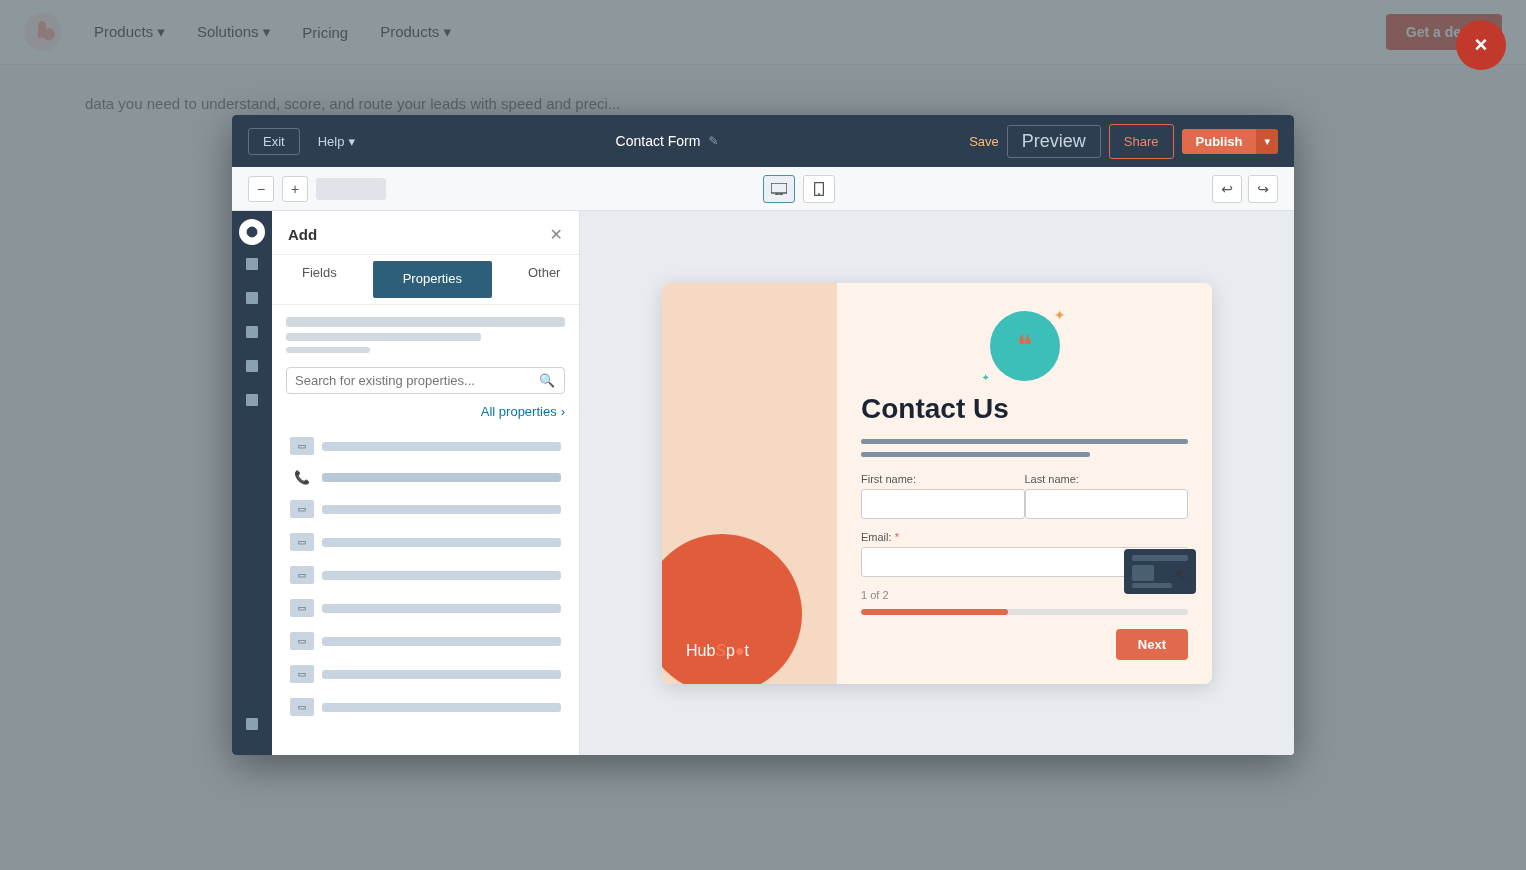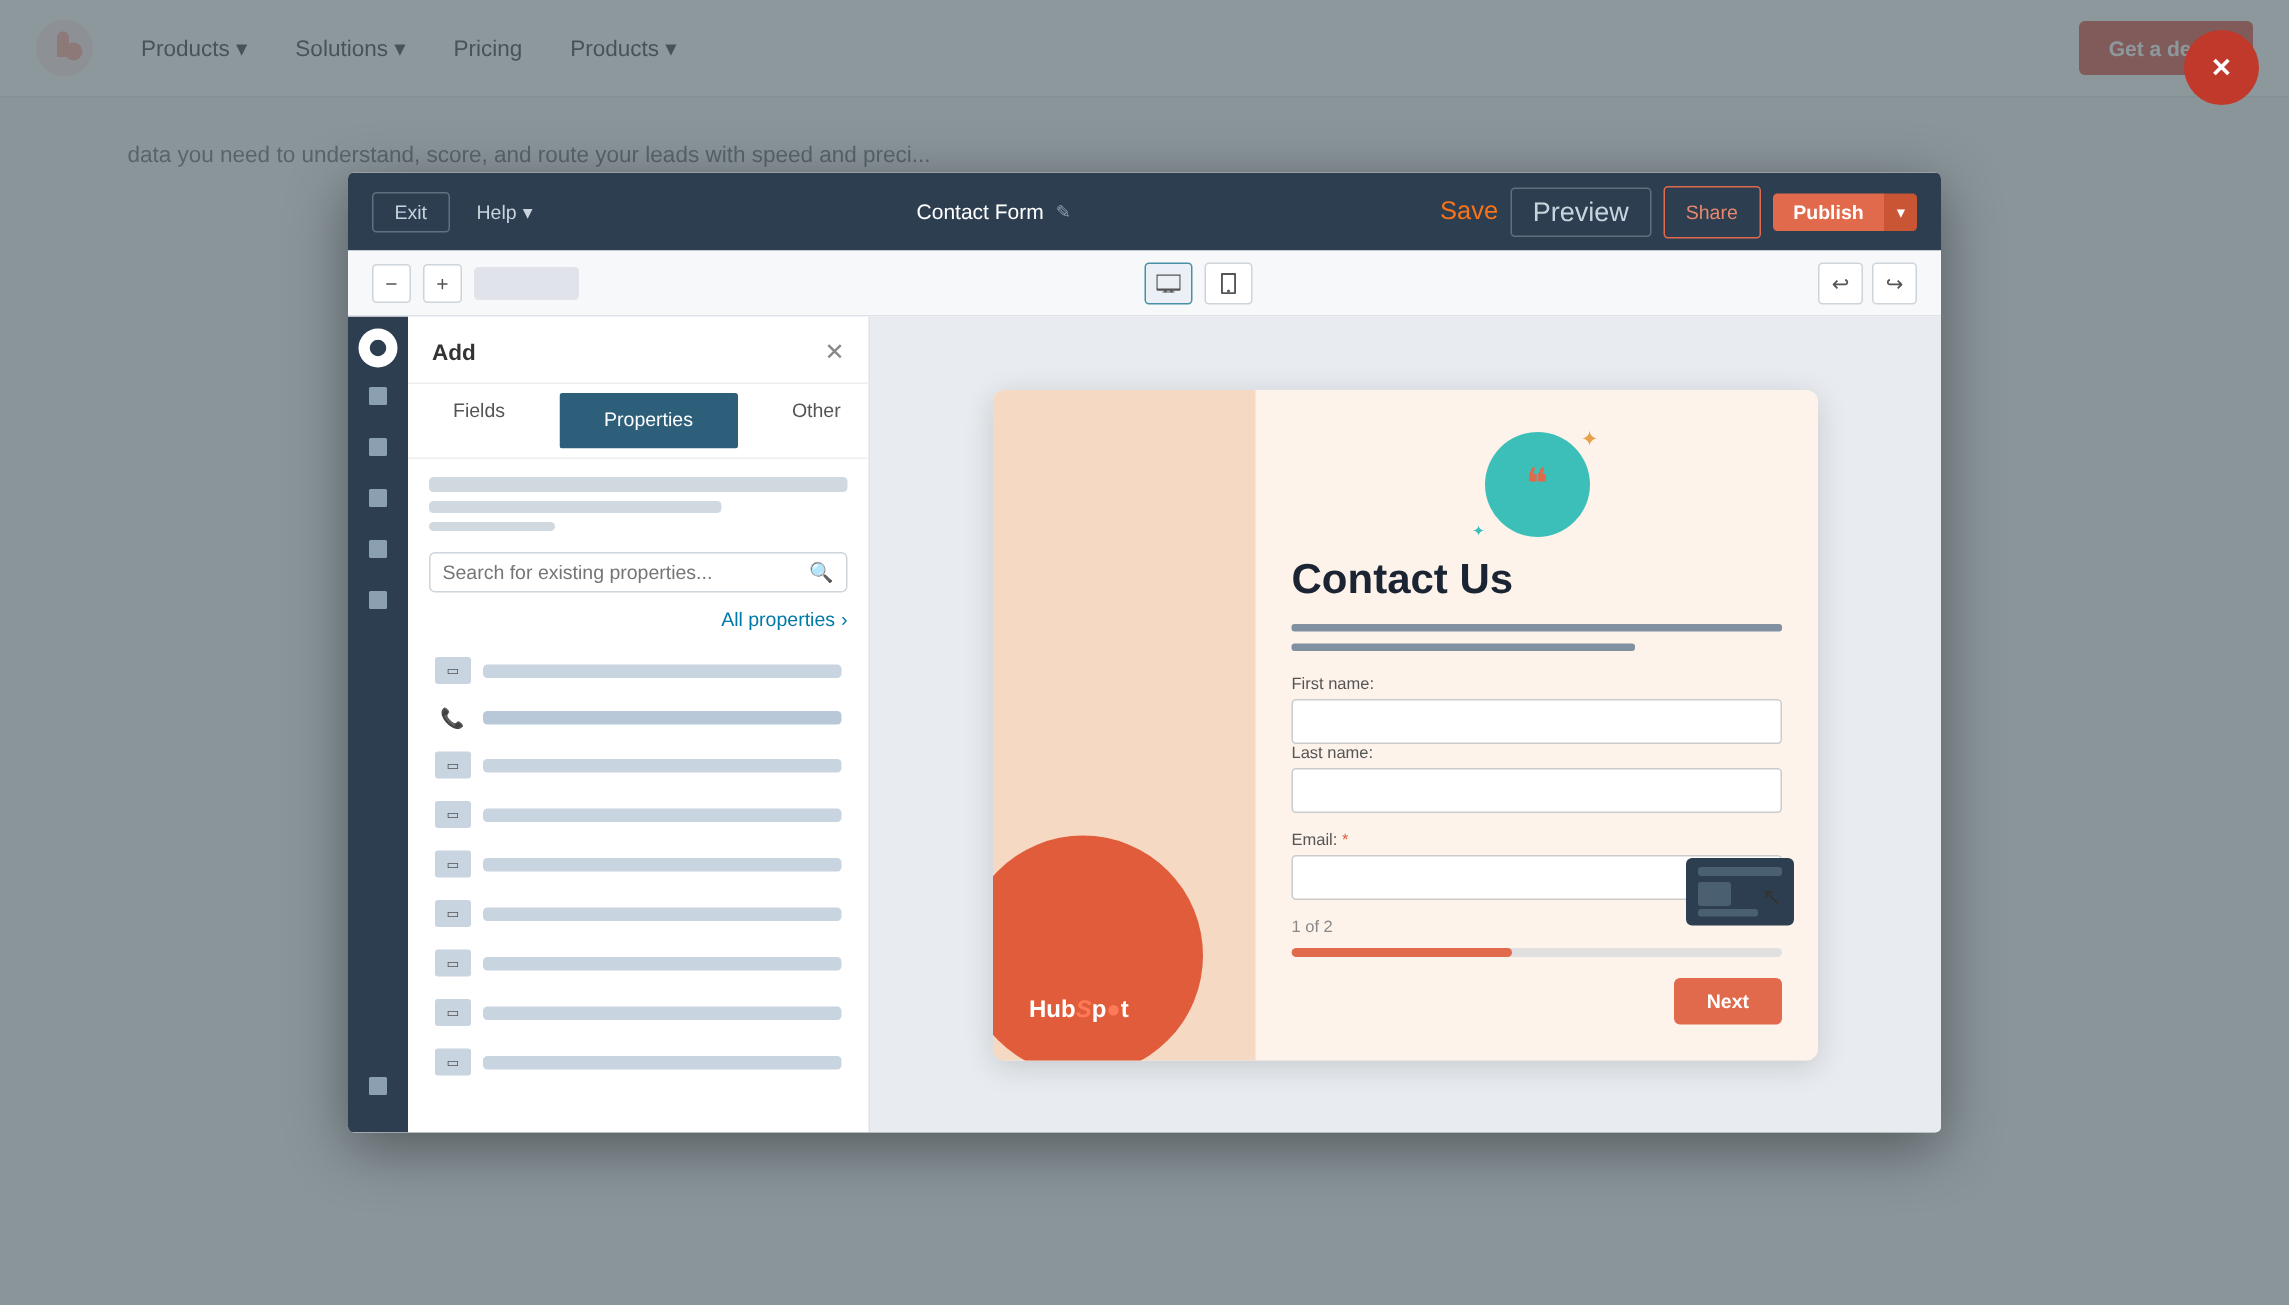--- a/index.html
+++ b/index.html
@@ -147,22 +147,22 @@
       font-size: 12px;
     }
     .toolbar-right {
       display: flex;
       align-items: center;
       gap: 8px;
     }
     .toolbar-save-btn {
       background: transparent;
       border: none;
-      color: #f97316;
-      font-size: 17px;
+      color: #fdba74;
+      font-size: 13px;
       cursor: pointer;
     }
     .toolbar-preview-btn {
       background: transparent;
       border: 1px solid #607080;
       color: #c8d4dd;
       padding: 5px 14px;
       border-radius: 3px;
       font-size: 18px;
       cursor: pointer;
@@ -472,21 +472,21 @@
       height: 160px;
       background: #e05c3a;
       border-radius: 50%;
     }
     .form-hubspot-logo {
       position: absolute;
       bottom: 24px;
       left: 24px;
       color: white;
       font-size: 16px;
-      font-weight: 700;
+      font-weight: 400;
       z-index: 2;
     }
     .form-right-panel {
       flex: 1;
       padding: 28px 24px 24px;
       background: #fdf3ea;
     }
     .form-icon-area {
       display: flex;
       justify-content: center;
@@ -536,21 +536,20 @@
     .form-subtitle-line {
       height: 5px;
       background: #8090a0;
       border-radius: 2px;
       margin-bottom: 16px;
       width: 70%;
     }
     .form-fields-row {
       display: flex;
       margin-bottom: 12px;
-      flex-direction: column;
     }
     .form-field-group {
       flex: 1;
     }
     .form-field-label {
       font-size: 11px;
       color: #555;
       margin-bottom: 4px;
     }
     .form-field-input {

